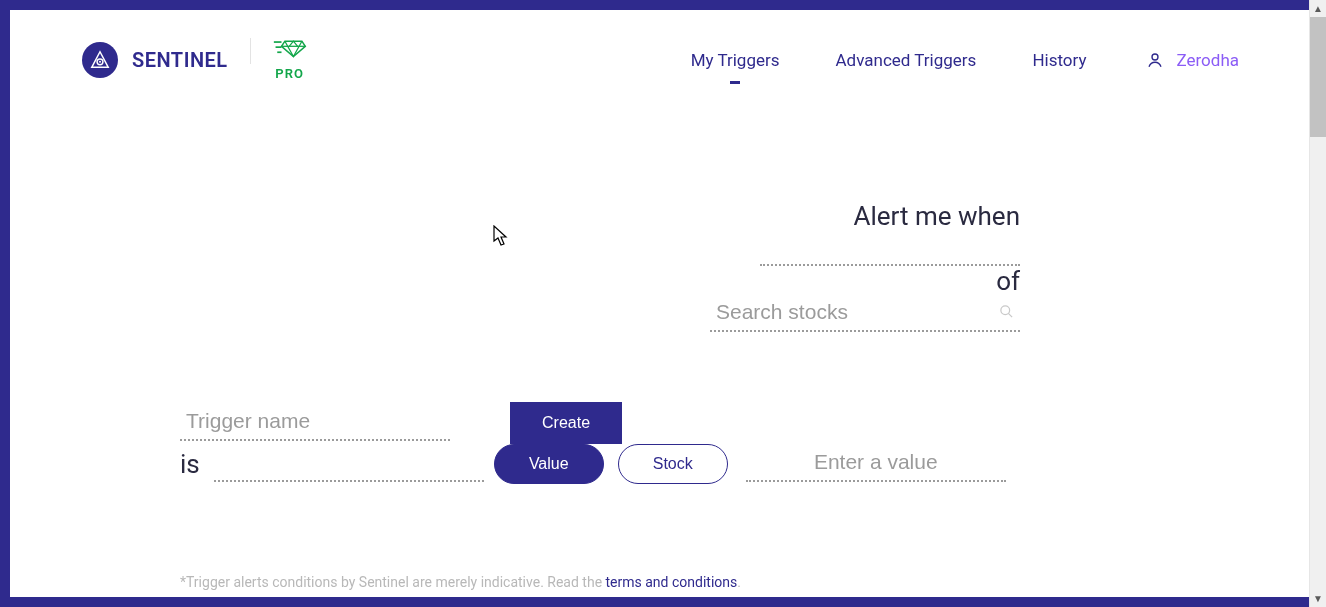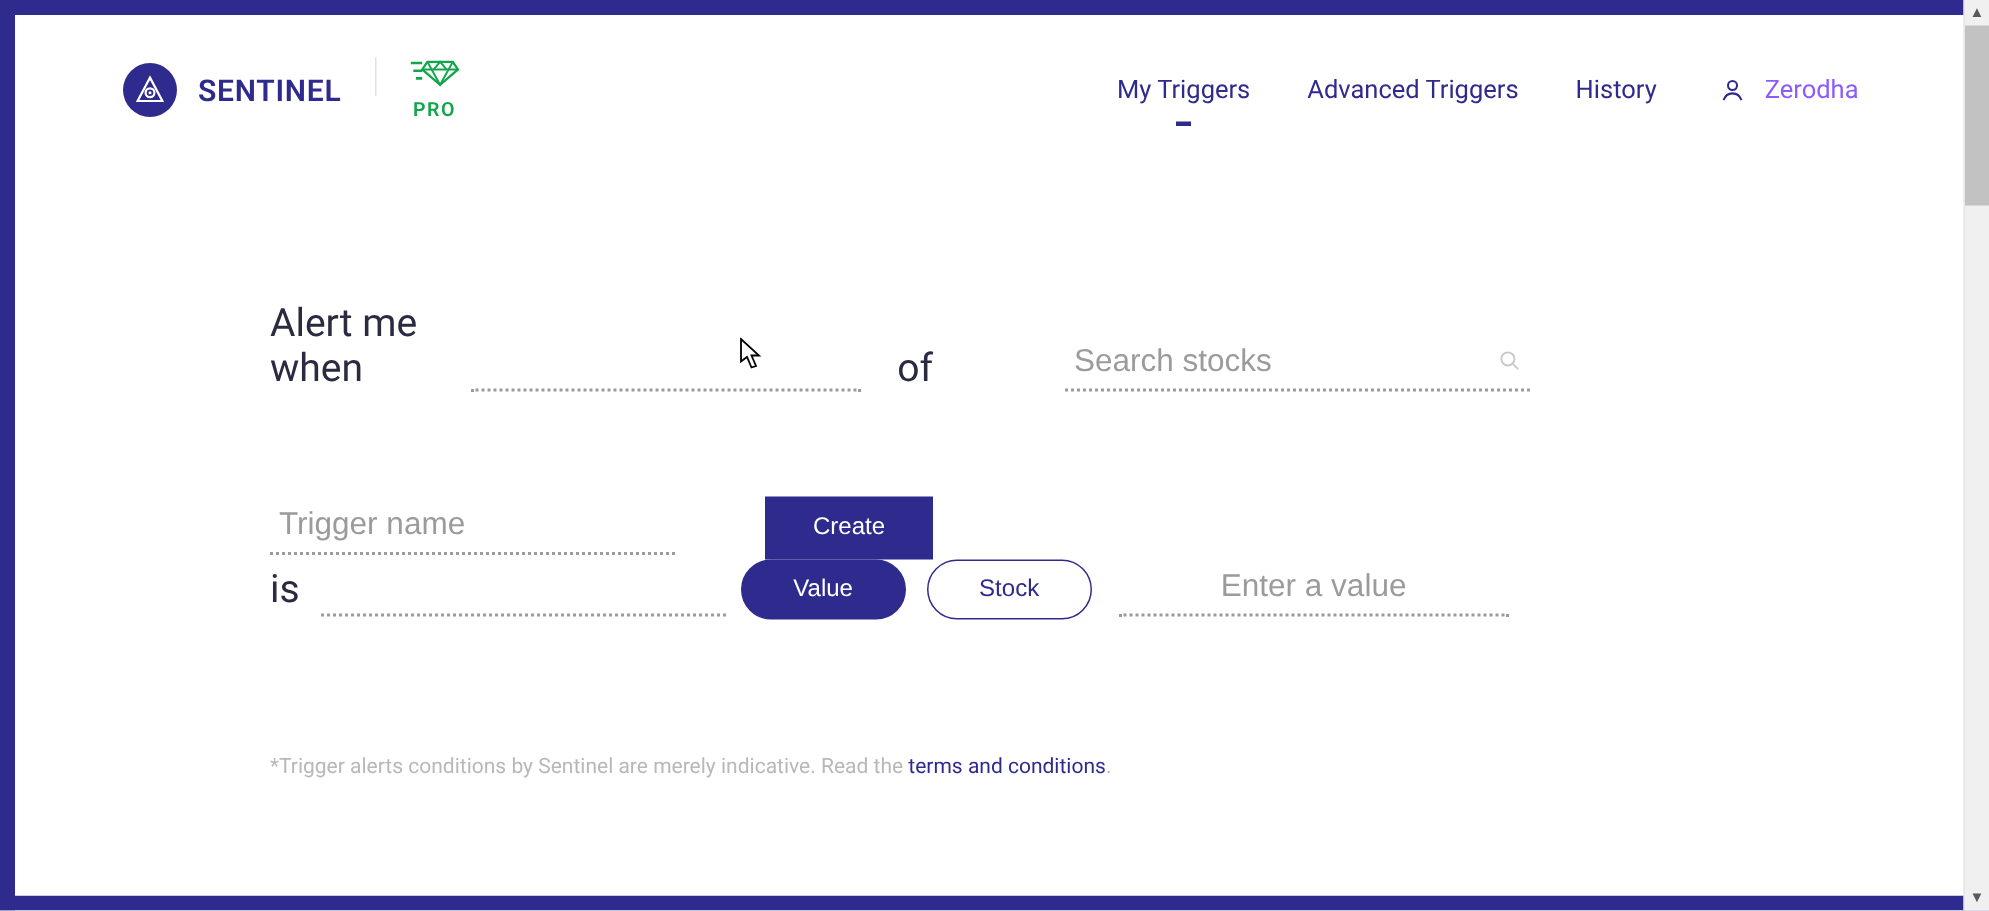--- a/index.html
+++ b/index.html
@@ -50,21 +50,21 @@
   }
   .brand { display:flex; align-items:center; gap:14px; }
   .logo-circle {
     width:36px; height:36px; border-radius:50%;
     background:#2f2a8d;
     display:flex; align-items:center; justify-content:center;
   }
   .brand-name { color:#2f2a8d; font-weight:600; font-size:20px; letter-spacing:0.5px; }
   .divider-v { width:1px; height:26px; background:#e3e3e3; margin:0 22px; }
   .pro { display:flex; align-items:center; gap:8px; color:#12a64a; font-weight:600; font-size:13px; letter-spacing:1px;flex-direction:column;}
-  .nav { margin-left:auto; display:flex; align-items:center; gap:38px; }
+  .nav { margin-left:auto; display:flex; align-items:center; gap:56px; }
   .nav a { color:#2f2a8d; text-decoration:none; font-size:17px; position:relative; }
   .nav a.active::after {
     content:""; position:absolute; left:50%; transform:translateX(-50%);
     bottom:-14px; width:10px; height:3px; background:#2f2a8d;
   }
   .user { display:flex; align-items:center; gap:12px; color:#8b5cf6; font-size:17px; margin-left:4px;}
 
   
   .form-area { padding: 110px 0 0 170px; max-width: 1010px; }
   .row { display:flex; align-items:flex-end; gap:0; margin-bottom:70px; }
@@ -148,21 +148,21 @@
           <circle cx="12" cy="8" r="4" stroke="#2f2a8d" stroke-width="1.8"></circle>
           <path d="M4 21c1.5-4 5-6 8-6s6.5 2 8 6" stroke="#2f2a8d" stroke-width="1.8"></path>
         </svg>
         <span>Zerodha</span>
       </div>
     </div>
   </div>
 
   <div class="form-area">
 
-    <div class="row" style="gap:10px;">
+    <div class="row" style="flex-direction:column;">
       <span class="label">Alert me when</span>
       <input class="dotted-input" style="width: 260px; margin-left: 6px;">
       <span class="label" style="margin-left:14px;">of</span>
       <div class="search-wrap" style="margin-left:78px;">
         <input class="dotted-input" style="width: 310px; padding-right: 26px; font-size: 21px;" placeholder="Search stocks">
         <span class="search-icon">
           <svg width="15" height="15" viewBox="0 0 24 24" fill="none">
               <circle cx="10" cy="10" r="7" stroke="#c9c9c9" stroke-width="2"></circle>
               <line x1="15" y1="15" x2="21" y2="21" stroke="#c9c9c9" stroke-width="2"></line>
             </svg>

